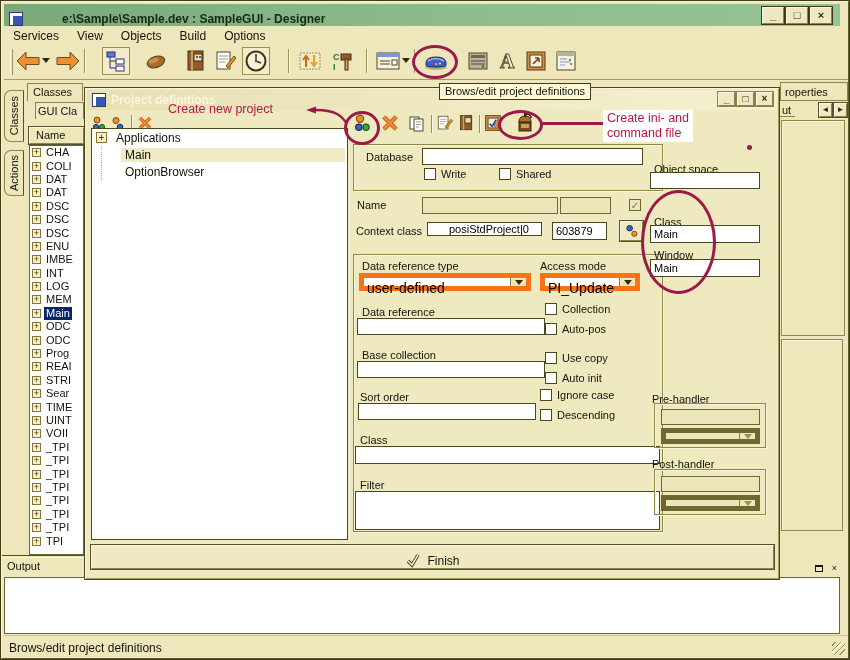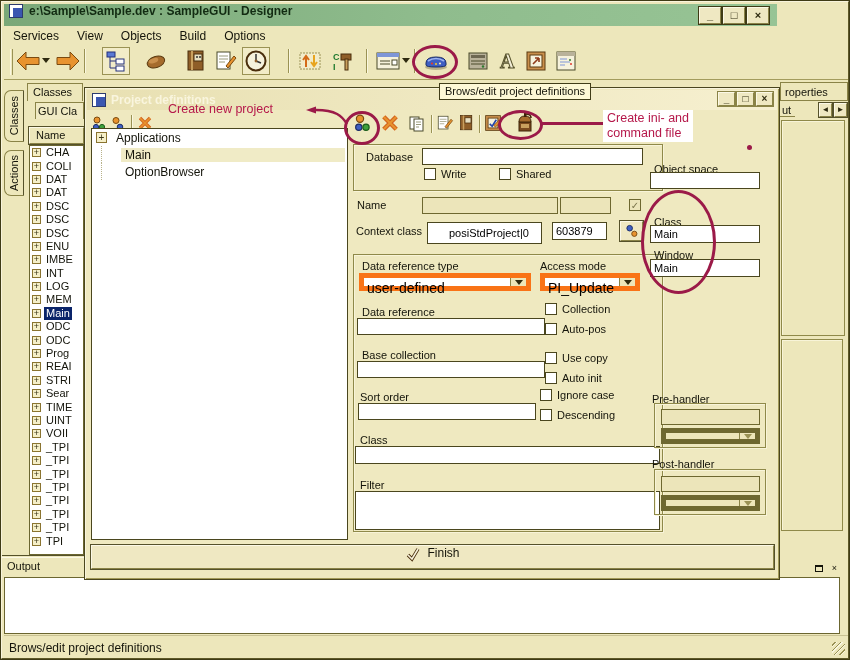--- a/index.html
+++ b/index.html
@@ -3,22 +3,22 @@
 <meta charset="utf-8">
 <style>
   html,body{margin:0;padding:0;width:850px;height:660px;overflow:hidden;background:#fff;
     font-family:"Liberation Sans",sans-serif;}
   *{box-sizing:border-box;}
   .abs{position:absolute;}
   #win{position:absolute;left:0;top:0;width:850px;height:660px;background:#EDE7BB;
     border:2px solid;border-color:#F8F4DC #5E5928 #5E5928 #F8F4DC;outline:1px solid #3F3B15;outline-offset:-1px;}
   .lbl{position:absolute;font-size:11px;color:#14140A;white-space:nowrap;}
   
-  #titlebar{position:absolute;left:2px;top:2px;width:773px;height:22px;
-    background:linear-gradient(90deg,#7AA878 0%,#8FBC8D 55%,#97C495 100%);display:flex;align-items:flex-start;}
+  #titlebar{position:absolute;left:2px;top:2px;width:836px;height:22px;
+    background:linear-gradient(90deg,#7AA878 0%,#8FBC8D 55%,#97C495 100%);display:flex;align-items:flex-end;gap:33px;}
   #titlebar .ttl{font-size:12px;font-weight:bold;color:#122B12;margin-left:6px;white-space:nowrap;}
   .appicon{width:14px;height:14px;margin-left:5px;background:#fff;border:1px solid #2C3A6E;position:relative;flex:none;}
   .appicon::after{content:"";position:absolute;right:0;bottom:0;width:9px;height:9px;background:#3A56B0;}
   .winbtns{position:absolute;right:8px;top:3px;display:flex;gap:2px;}
   .wbtn{width:22px;height:17px;background:#EFE8C2;border:1px solid;border-color:#FBF8E6 #8A8347 #8A8347 #FBF8E6;
     box-shadow:0 0 0 1px #3F3B15;font-size:11px;line-height:14px;text-align:center;color:#2E2A10;font-weight:bold;}
   
   #menubar{position:absolute;left:2px;top:24px;width:844px;height:19px;display:flex;align-items:center;font-size:12px;color:#14140A;}
   #menubar span{padding:2px 9px;white-space:nowrap;}
   
@@ -95,21 +95,21 @@
   .cb.ckd::after{content:"✓";}
   .combo{position:absolute;background:#fff;border:5px solid #f97316;font-size:14px;color:#000;text-align:center;}
   .combo .ctext{position:absolute;left:3px;top:2px;white-space:nowrap;}
   .cbtn{position:absolute;right:0;top:0;bottom:0;width:16px;background:#EDE6BA;border-left:1px solid #8A8347;
     display:flex;align-items:center;justify-content:center;}
   .cbtn::after{content:"";width:0;height:0;border-left:4px solid transparent;border-right:4px solid transparent;border-top:5px solid #2E2A10;}
   .combo.dis{background:#ECE5BA;border-color:#6E6830;}
   .combo.dis .cbtn::after{border-top-color:#9A9254;}
   #finishBtn{position:absolute;left:6px;top:457px;width:683px;height:24px;background:#EFE8C2;
     border:1px solid;border-color:#FBF8E6 #8A8347 #8A8347 #FBF8E6;box-shadow:0 0 0 1px #55512A;
-    display:flex;align-items:flex-start;justify-content:center;gap:6px;font-size:12px;color:#14140A;}
+    display:flex;align-items:flex-end;justify-content:center;gap:6px;font-size:12px;color:#14140A;}
   
   .rc{position:absolute;border:3px solid #9B1A48;border-radius:50%;pointer-events:none;z-index:40;background:transparent;}
   .ann{position:absolute;color:#B5184A;font-size:12.5px;white-space:nowrap;z-index:40;}
   #ann2{background:#fff;padding:1px 4px;line-height:15px;}
   .rline{position:absolute;height:3px;background:#9B1A48;z-index:40;}
   #reddot{position:absolute;left:745px;top:143px;width:5px;height:5px;background:#9B1A48;border-radius:50%;z-index:40;}
   svg{display:block;}
 </style>
 </head>
 <body>
@@ -521,21 +521,21 @@
       </div>
 
     <span class="lbl" style="left:272px;top:111px">Name</span>
     <input class="tf dis" style="left: 337px; top: 109px; width: 136px; height: 17px;">
     <input class="tf dis" style="left: 475px; top: 109px; width: 51px; height: 17px;">
     <div class="cbrow" style="left:544px;top:111px">
         <span class="cb ckd"></span>
       </div>
 
     <span class="lbl" style="left:271px;top:137px">Context class</span>
-    <input class="tf" style="left: 342px; top: 134px; width: 115px; height: 22px; padding-left: 21px;" value="posiStdProject|0">
+    <input class="tf" style="left: 342px; top: 134px; width: 115px; height: 14px; padding-left: 21px;" value="posiStdProject|0">
     <input class="tf" style="left: 467px; top: 134px; width: 55px; height: 18px;" value="603879">
     <div class="dico" style="left:535px;top:133px;width:23px;height:20px;background:#EFE8C2;border:1px solid;border-color:#FBF8E6 #8A8347 #8A8347 #FBF8E6;box-shadow:0 0 0 1px #55512A">
       <svg width="14" height="14" viewBox="0 0 15 15">
           <circle cx="5" cy="4.5" r="3" fill="#3E5FC2" stroke="#1B2C66"></circle>
           <circle cx="10" cy="10.5" r="2.8" fill="#E8932F" stroke="#7A4A10"></circle>
         </svg>
       </div>
 
     <div class="gb" style="left:268px;top:166px;width:310px;height:278px"></div>
 

